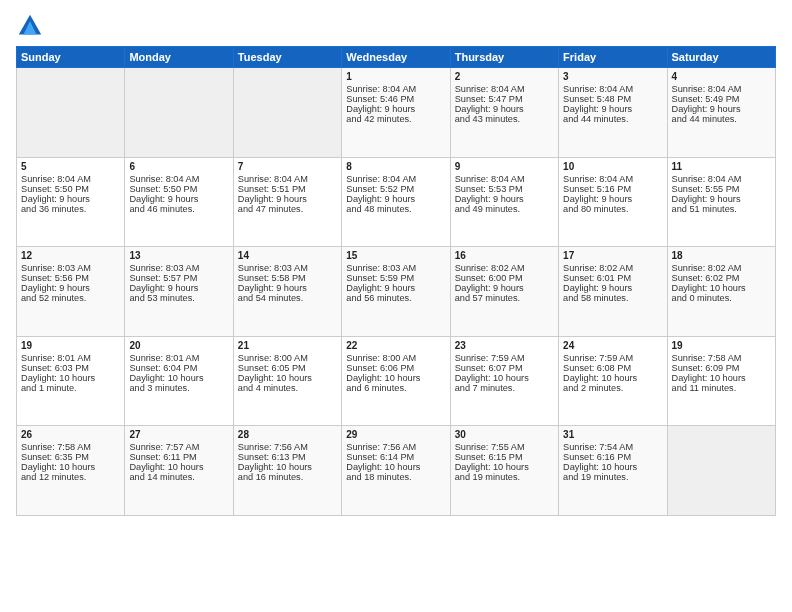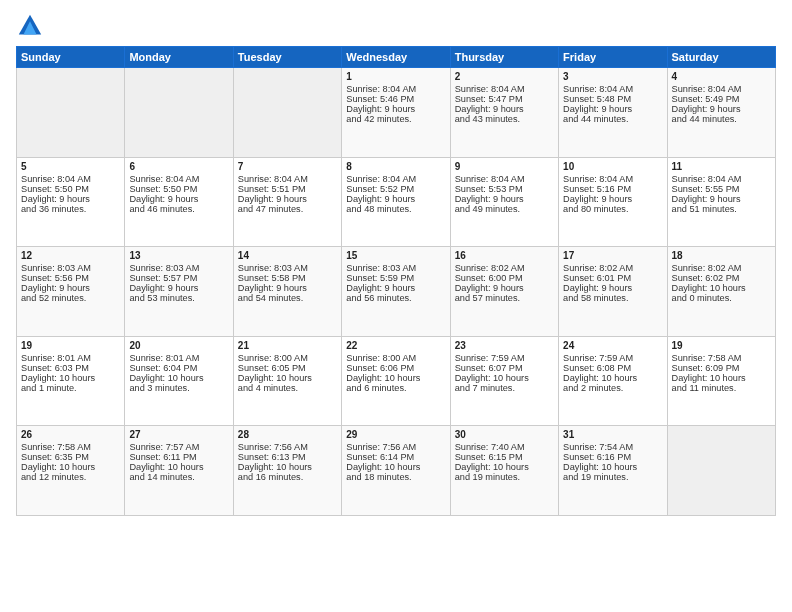--- a/index.html
+++ b/index.html
@@ -349,21 +349,21 @@
           </td>
           <td>
             <span class="day-number">29</span>
             <div>Sunrise: 7:56 AM</div>
             <div>Sunset: 6:14 PM</div>
             <div>Daylight: 10 hours</div>
             <div>and 18 minutes.</div>
           </td>
           <td>
             <span class="day-number">30</span>
-            <div>Sunrise: 7:40 AM</div>
+            <div>Sunrise: 7:55 AM</div>
             <div>Sunset: 6:15 PM</div>
             <div>Daylight: 10 hours</div>
             <div>and 19 minutes.</div>
           </td>
           <td>
             <span class="day-number">31</span>
             <div>Sunrise: 7:54 AM</div>
             <div>Sunset: 6:16 PM</div>
             <div>Daylight: 10 hours</div>
             <div>and 19 minutes.</div>

